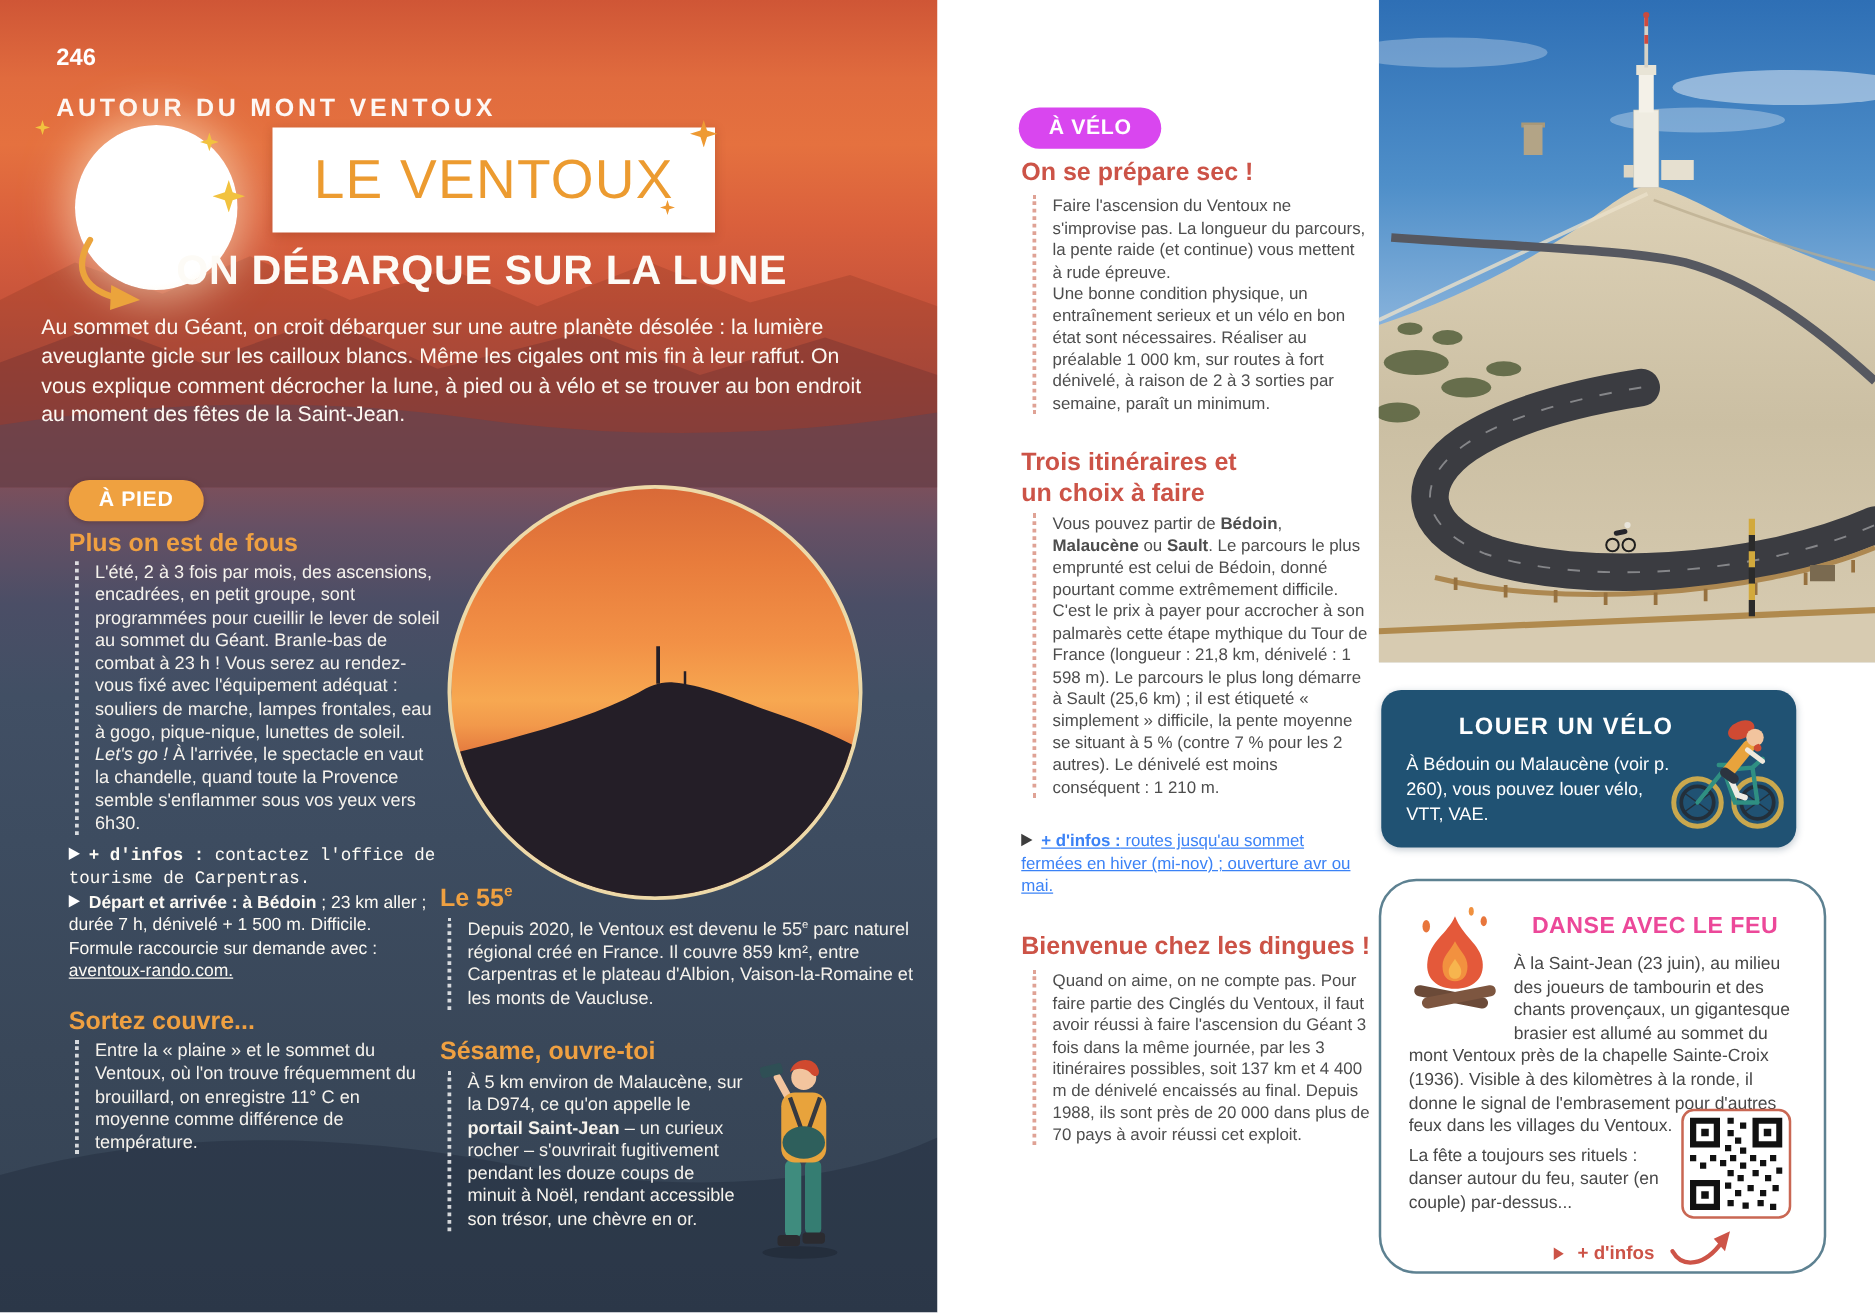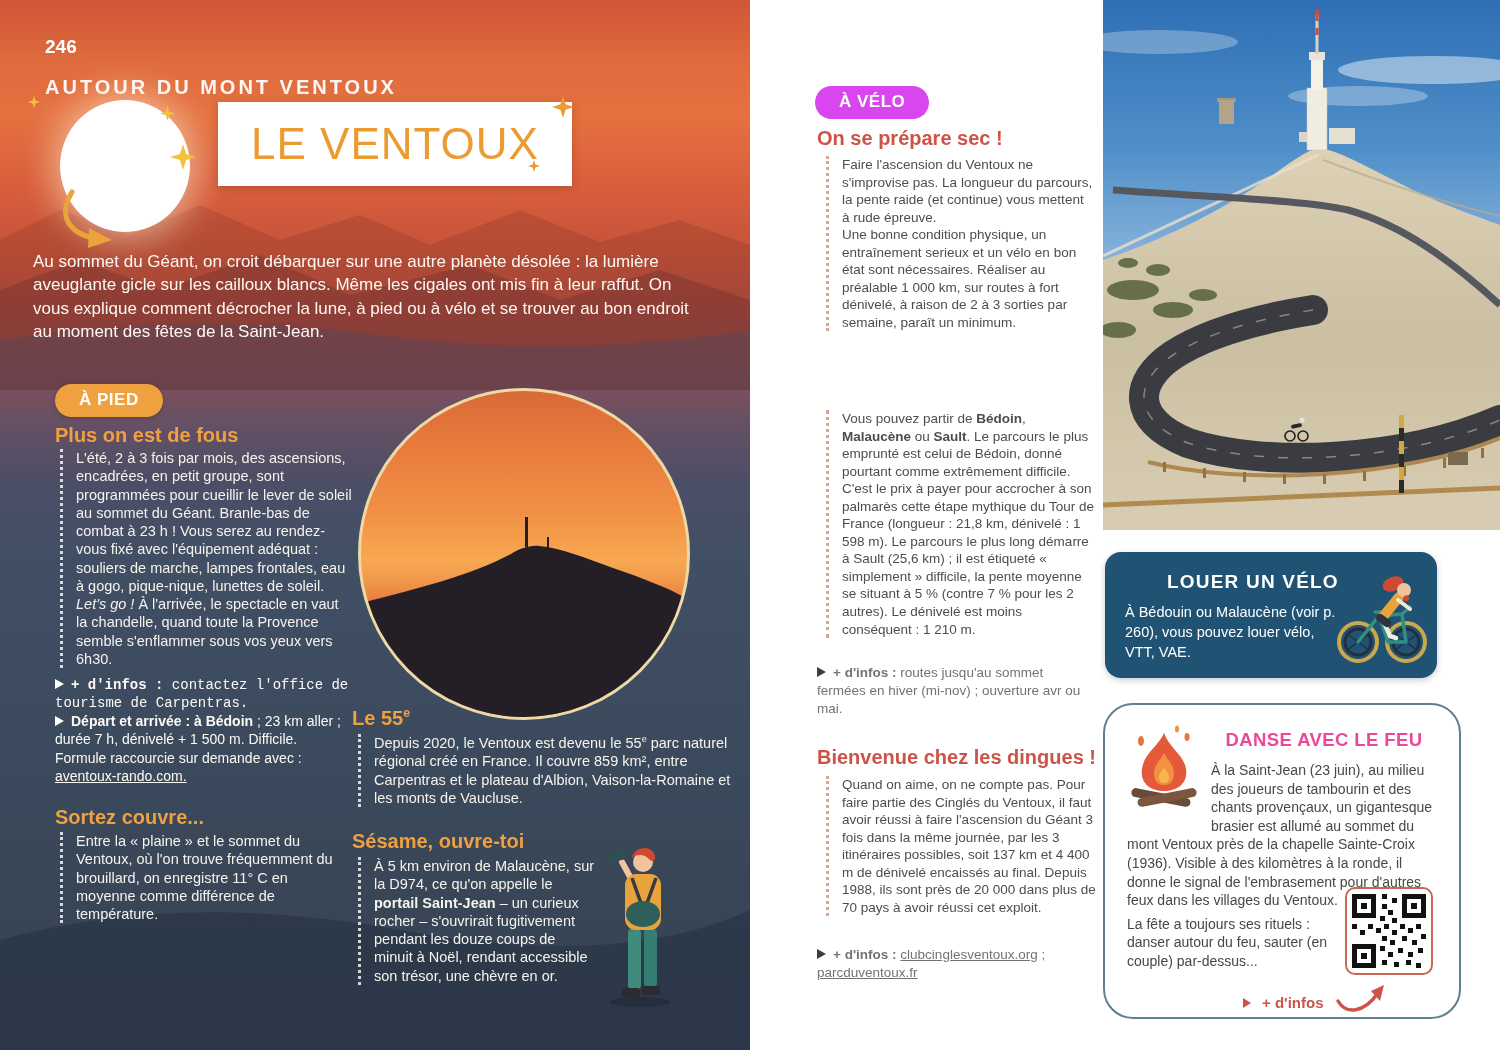--- a/index.html
+++ b/index.html
@@ -51,21 +51,21 @@
     border-left:3px dotted #dfa295; padding-left:13px; white-space:pre-line; }
 
   .tri { display:inline-block; width:0; height:0; border-top:5px solid transparent;
     border-bottom:5px solid transparent; margin-right:7px; }
   .tri-w { border-left:9px solid #fff; }
   .tri-d { border-left:9px solid #3d3d3d; }
   .tri-r { border-left:8px solid #cc5347; }
 
   .infos-w { position:absolute; color:#fdfaf4; font-size:14px; line-height:1.3; }
   .infos-w b { font-weight:800; }
-  .infos-r { position:absolute; color:#737373; font-size:13.5px; line-height:1.35; }
+  .infos-r { position:absolute; color:#3b82f6; font-size:13.5px; line-height:1.35;text-decoration:underline; }
   .infos-r b { font-weight:800; }
   .lnk { color:inherit; text-decoration:underline; cursor:pointer; }
 
   .depart { position:absolute; left:55px; top:712px; width:296px; color:#fdfaf4; font-size:14px; line-height:1.32; }
   .depart b { font-weight:800; }
 
   .circle-photo { position:absolute; left:358px; top:388px; width:332px; height:332px; border-radius:50%;
     border:3px solid #edd9a8; overflow:hidden;
     background:linear-gradient(180deg,#d96a38 0%,#e87c3c 18%,#f29146 38%,#f7a851 52%,#f2994b 58%,#e67e40 64%,#c05f3a 70%,#8f4c3a 78%); }
   .circle-photo svg { position:absolute; left:0; top:0; }
@@ -128,20 +128,21 @@
     <div class="title-box">
       <h1>LE VENTOUX</h1>
     </div>
     <div class="spark o" style="left:552px;top:96px;width:22px;height:22px;"></div>
     <div class="spark o" style="left:528px;top:160px;width:12px;height:12px;"></div>
 
     <svg class="arrow-swoosh" width="66" height="62" viewBox="0 0 66 62">
       <path d="M16,4 C4,24 8,42 36,50" fill="none" stroke="#eba43c" stroke-width="5" stroke-linecap="round"></path>
       <polygon points="33,40 56,52 32,60" fill="#eba43c"></polygon>
     </svg>
+    <h2 class="subtitle">ON DÉBARQUE SUR LA LUNE</h2>
 
     <p class="intro">Au sommet du Géant, on croit débarquer sur une autre planète désolée : la lumière aveuglante gicle sur les cailloux blancs. Même les cigales ont mis fin à leur raffut. On vous explique comment décrocher la lune, à pied ou à vélo et se trouver au bon endroit au moment des fêtes de la Saint-Jean.</p>
 
     <span class="pill pill-org">À PIED</span>
 
     <h3 class="h-org" style="left:55px;top:424px;">Plus on est de fous</h3>
     <p class="body-w" style="left:60px;top:449px;width:292px;"><span>L'été, 2 à 3 fois par mois, des ascensions, encadrées, en petit groupe, sont programmées pour cueillir le lever de soleil au sommet du Géant. Branle-bas de combat à 23 h ! Vous serez au rendez-vous fixé avec l'équipement adéquat : souliers de marche, lampes frontales, eau à gogo, pique-nique, lunettes de soleil. </span><i>Let's go !</i><span> À l'arrivée, le spectacle en vaut la chandelle, quand toute la Provence semble s'enflammer sous vos yeux vers 6h30.</span></p>
 
     <p class="infos-w" style="left:55px;top:676px;width:298px;font-family:Liberation Mono, monospace;"><span class="tri tri-w"></span><b>+ d'infos :</b><span> contactez l'office de tourisme de Carpentras.</span></p>
 
@@ -181,26 +182,27 @@
   </section>
 
   <section class="page-right">
 
     <span class="pill pill-red" style="left:65px;top:86px;">À VÉLO</span>
 
     <h3 class="h-red" style="left:67px;top:127px;">On se prépare sec !</h3>
     <p class="body-d" style="left:76px;top:156px;width:268px;">Faire l'ascension du Ventoux ne s'improvise pas. La longueur du parcours, la pente raide (et continue) vous mettent à rude épreuve.
 Une bonne condition physique, un entraînement serieux et un vélo en bon état sont nécessaires. Réaliser au préalable 1 000 km, sur routes à fort dénivelé, à raison de 2 à 3 sorties par semaine, paraît un minimum.</p>
 
+    <h3 class="h-red pre" style="left:67px;top:358px;">Trois itinéraires et
+un choix à faire</h3>
     <p class="body-d" style="left:76px;top:410px;width:268px;"><span>Vous pouvez partir de </span><b>Bédoin</b><span>, </span><b>Malaucène</b><span> ou </span><b>Sault</b><span>. Le parcours le plus emprunté est celui de Bédoin, donné pourtant comme extrêmement difficile. C'est le prix à payer pour accrocher à son palmarès cette étape mythique du Tour de France (longueur : 21,8 km, dénivelé : 1 598 m). Le parcours le plus long démarre à Sault (25,6 km) ; il est étiqueté « simplement » difficile, la pente moyenne se situant à 5 % (contre 7 % pour les 2 autres). Le dénivelé est moins conséquent : 1 210 m.</span></p>
     <p class="infos-r" style="left:67px;top:664px;width:278px;"><span class="tri tri-d"></span><b>+ d'infos :</b><span> routes jusqu'au sommet fermées en hiver (mi-nov) ; ouverture avr ou mai.</span></p>
 
     <h3 class="h-red" style="left:67px;top:746px;">Bienvenue chez les dingues !</h3>
     <p class="body-d" style="left:76px;top:776px;width:272px;">Quand on aime, on ne compte pas. Pour faire partie des Cinglés du Ventoux, il faut avoir réussi à faire l'ascension du Géant 3 fois dans la même journée, par les 3 itinéraires possibles, soit 137 km et 4 400 m de dénivelé encaissés au final. Depuis 1988, ils sont près de 20 000 dans plus de 70 pays à avoir réussi cet exploit.</p>
-    <p class="infos-r" style="left:67px;top:946px;width:286px;"><span class="tri tri-d"></span><b>+ d'infos :</b> <a class="lnk">clubcinglesventoux.org</a><span> ; </span><a class="lnk">parcduventoux.fr</a></p>
 
     <svg class="summit-photo" width="397" height="530" viewBox="0 0 397 530" preserveAspectRatio="none">
       <defs>
         <linearGradient id="sky" x1="0" y1="0" x2="0" y2="1">
           <stop offset="0" stop-color="#2e6fb5"></stop>
             <stop offset=".28" stop-color="#4f8fc9"></stop>
           <stop offset=".5" stop-color="#8ab4dc"></stop>
             <stop offset=".62" stop-color="#c2d4e0"></stop>
         </linearGradient>
         <linearGradient id="mt" x1="0" y1="0" x2="0" y2="1">

